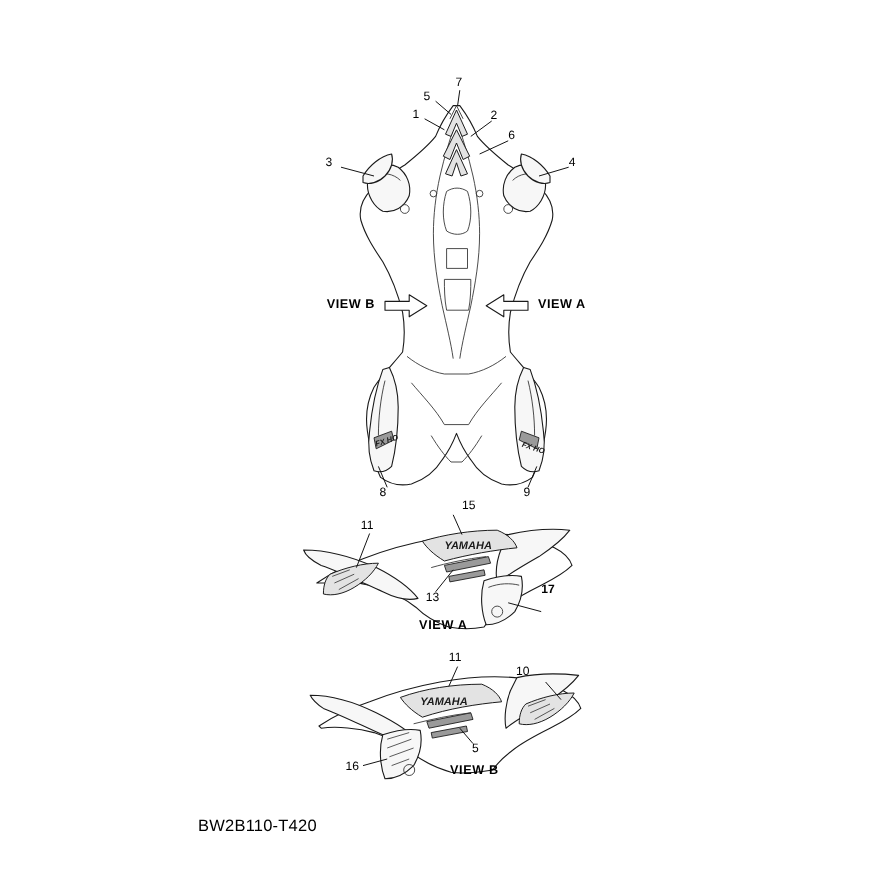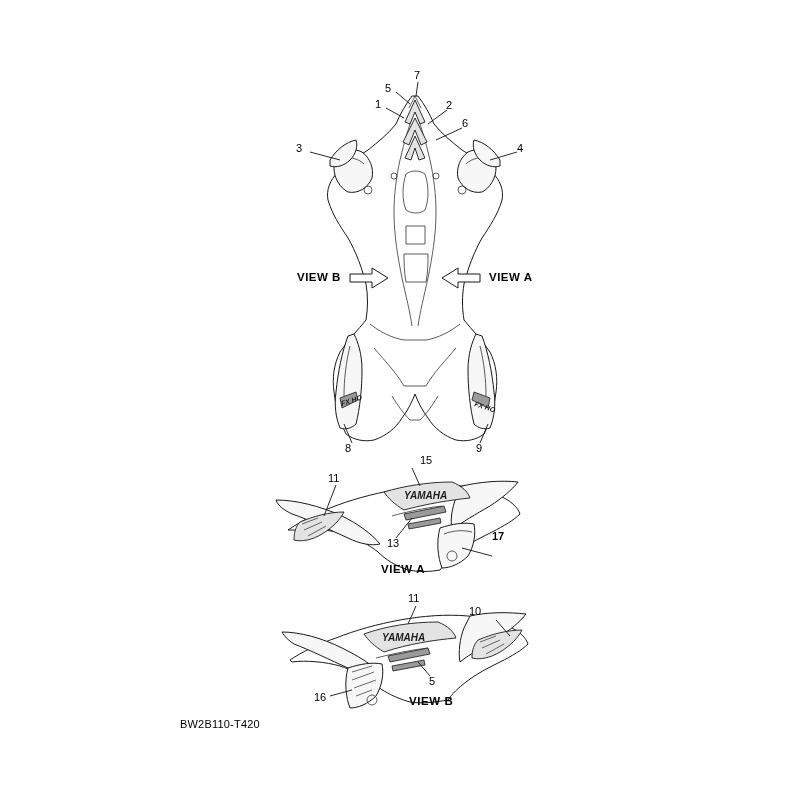--- a/index.html
+++ b/index.html
@@ -76,25 +76,26 @@
     position: absolute;
     font-size: 11.5px;
     font-weight: bold;
     letter-spacing: 0.6px;
     color: #000;
     white-space: nowrap;
     font-family: "Liberation Sans", sans-serif;
   }
   .partcode {
     position: absolute;
-    font-size: 11px;
+    font-size: 15px;
     letter-spacing: 0.2px;
     color: #000;
     white-space: nowrap;
     font-family: "Liberation Sans", sans-serif;
+    margin-top: 24px;
   }
   .arrowlabel {
     position: absolute;
     font-size: 11.5px;
     font-weight: bold;
     letter-spacing: 0.5px;
     color: #000;
     white-space: nowrap;
   }
   .brandtext {

